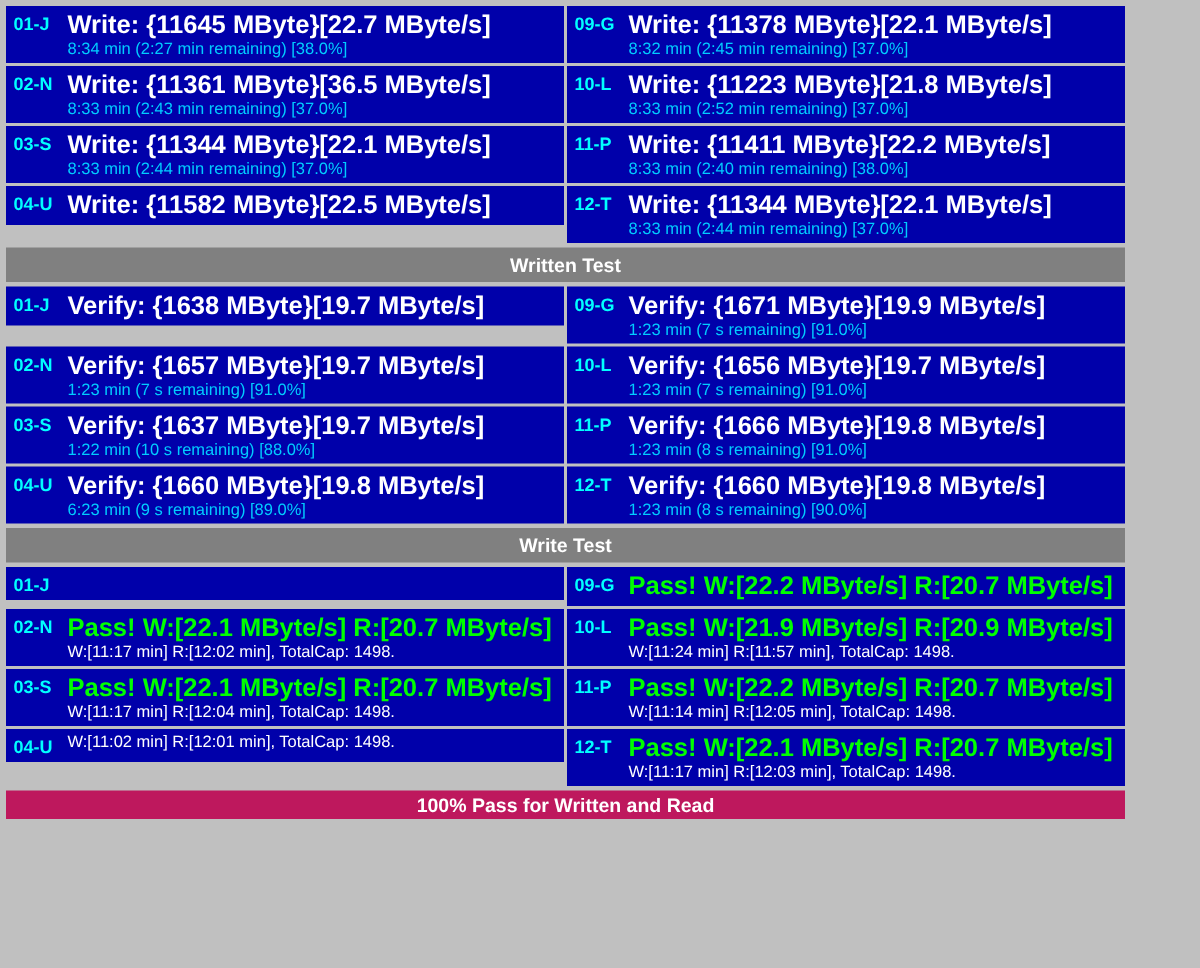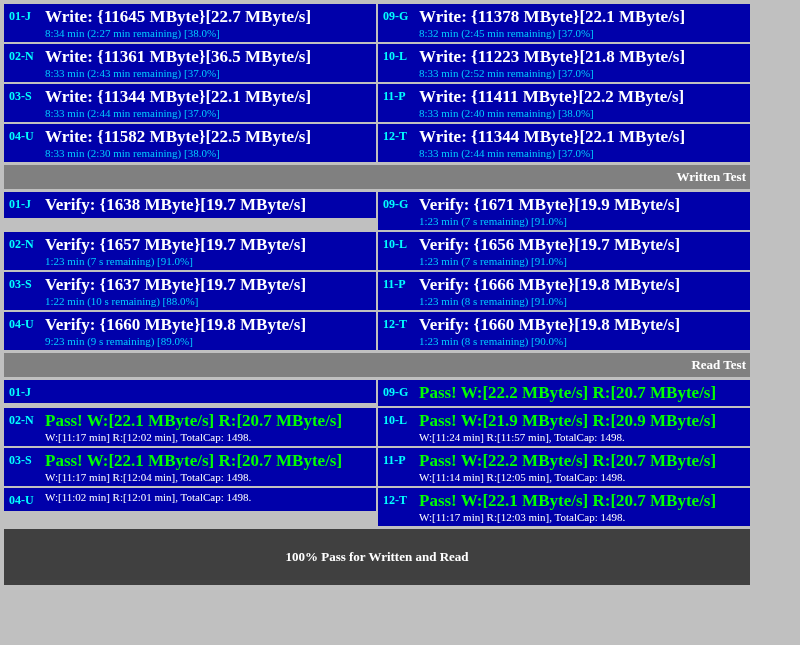--- a/index.html
+++ b/index.html
@@ -7,21 +7,20 @@
       background: #c0c0c0;
       font-family: Arial, sans-serif;
       font-size: 11px;
       width: 800px;
       min-height: 645px;
     }
     .main-container {
       background: #c0c0c0;
       padding: 4px;
       width: 754px;
-      font-family: Liberation Serif, serif;
     }
     .section {
       margin-bottom: 2px;
     }
     .grid {
       display: grid;
       grid-template-columns: 1fr 1fr;
       gap: 2px;
       margin-bottom: 2px;
     }
@@ -48,45 +47,45 @@
       font-size: 17px;
       font-weight: bold;
     }
     .cell-content .line2 {
       color: #00ccff;
       font-size: 11px;
     }
     .section-header {
       background: #808080;
       color: #ffffff;
-      text-align: right;
+      text-align: center;
       padding: 4px;
       font-size: 13px;
       font-weight: bold;
       margin: 3px 0;
     }
     .pass-cell {
       background: #0000aa;
       color: #ffffff;
       padding: 3px 5px;
       display: flex;
       align-items: flex-start;
     }
     .pass-cell .cell-content .line1 {
       color: #00ff00;
       font-weight: bold;
     }
     .pass-cell .cell-content .line2 {
       color: #ffffff;
     }
     .footer-bar {
-      background: #404040;
+      background: #be185d;
       color: #ffffff;
       text-align: center;
-      padding: 20px;
+      padding: 2px;
       font-size: 13px;
       font-weight: bold;
       margin-top: 3px;
     }
   </style>
 </head>
 <body>
 
 <div class="main-container">
 
@@ -155,21 +154,20 @@
         </div>
       </div>
     </div>
 
     <div class="grid">
       <div>
         <div class="cell">
           <div class="cell-label">04-U</div>
           <div class="cell-content">
             <div class="line1">Write: {11582 MByte}[22.5 MByte/s]</div>
-            <div class="line2">8:33 min (2:30 min remaining)  [38.0%]</div>
           </div>
         </div>
       </div>
       <div>
         <div class="cell">
           <div class="cell-label">12-T</div>
           <div class="cell-content">
             <div class="line1">Write: {11344 MByte}[22.1 MByte/s]</div>
             <div class="line2">8:33 min (2:44 min remaining)  [37.0%]</div>
           </div>
@@ -242,36 +240,36 @@
         </div>
       </div>
     </div>
 
     <div class="grid">
       <div>
         <div class="cell">
           <div class="cell-label">04-U</div>
           <div class="cell-content">
             <div class="line1">Verify: {1660 MByte}[19.8 MByte/s]</div>
-            <div class="line2">9:23 min (9 s remaining)   [89.0%]</div>
+            <div class="line2">6:23 min (9 s remaining)   [89.0%]</div>
           </div>
         </div>
       </div>
       <div>
         <div class="cell">
           <div class="cell-label">12-T</div>
           <div class="cell-content">
             <div class="line1">Verify: {1660 MByte}[19.8 MByte/s]</div>
             <div class="line2">1:23 min (8 s remaining)   [90.0%]</div>
           </div>
         </div>
       </div>
     </div>
 
-    <div class="section-header">Read Test</div>
+    <div class="section-header">Write Test</div>
   </div>
 
   <div class="section">
     <div class="grid">
       <div>
         <div class="pass-cell">
           <div class="cell-label">01-J</div>
         </div>
       </div>
       <div>

